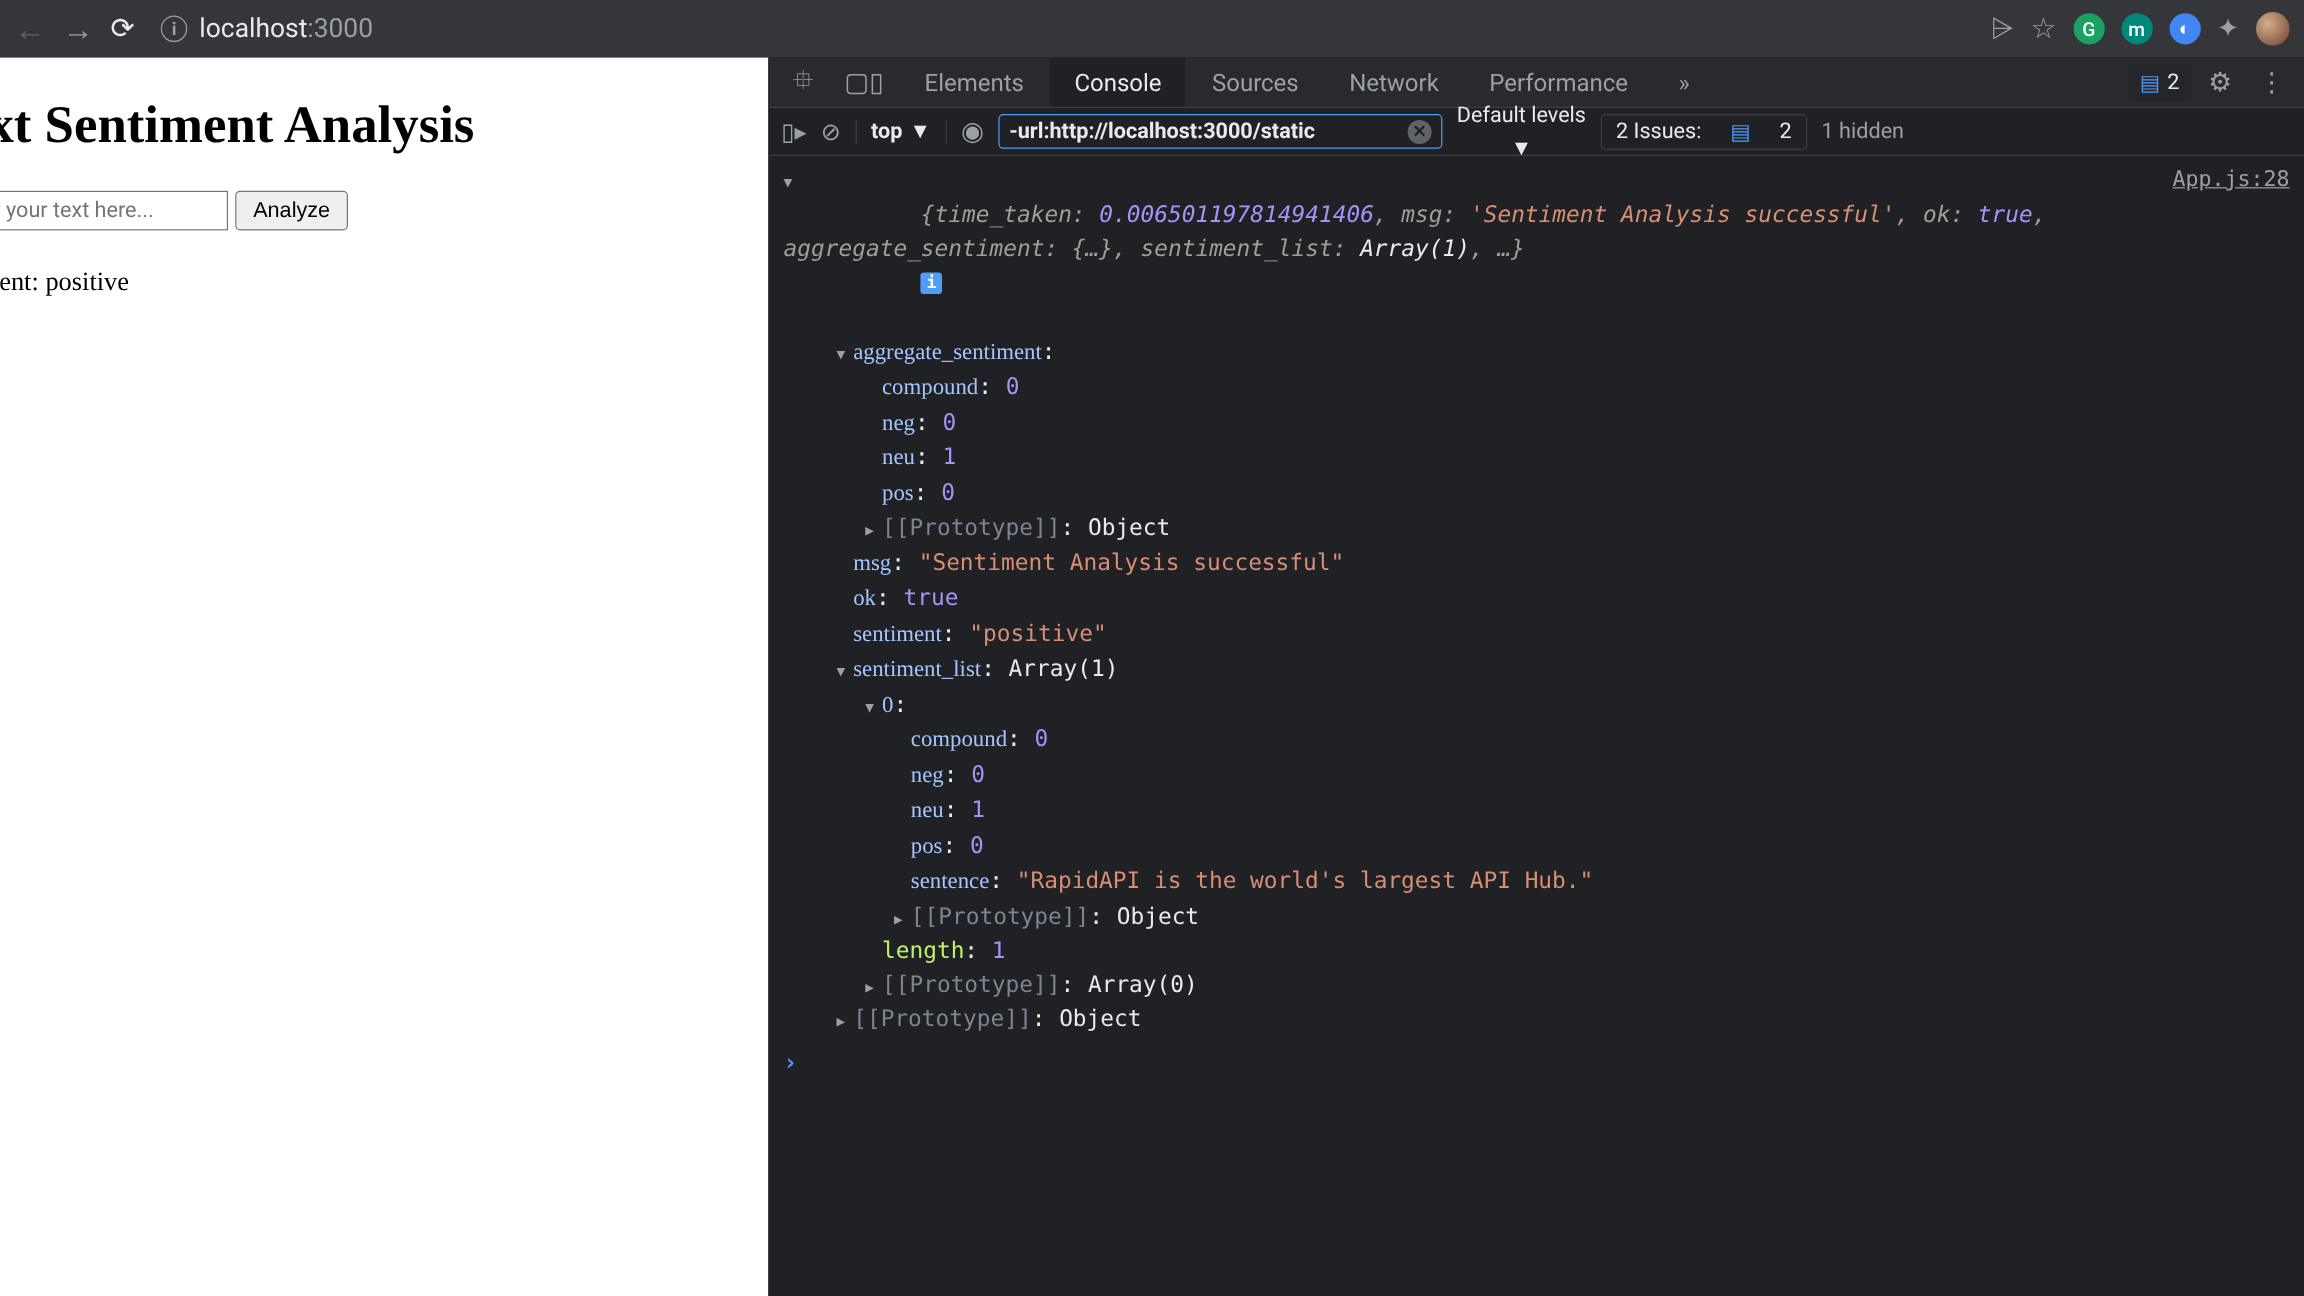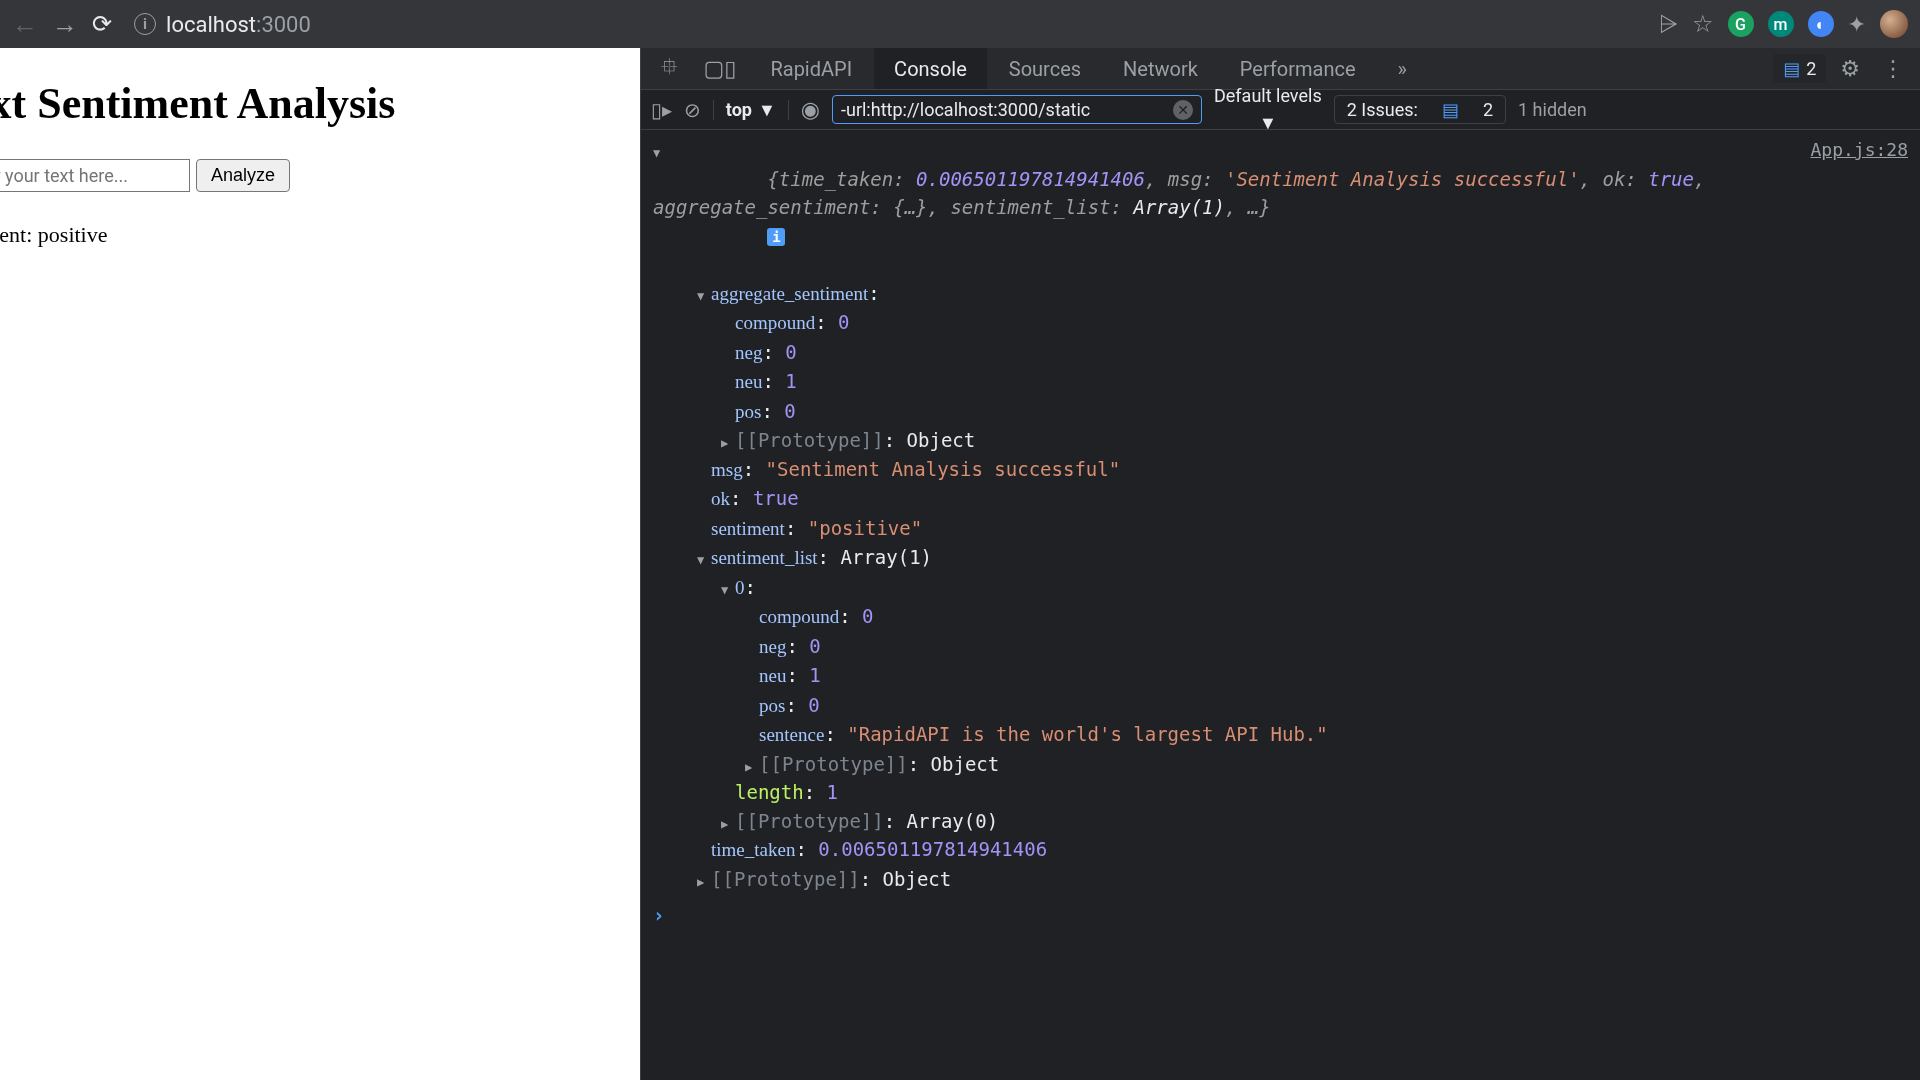--- a/index.html
+++ b/index.html
@@ -189,20 +189,21 @@
 .tb-filter {
   flex: 0 0 auto;
   width: 370px;
   border: 1px solid #4f9cf9;
   border-radius: 4px;
   padding: 3px 8px;
   display: flex;
   align-items: center;
   gap: 18px;
   color: #e8eaed;
+  font-weight: bold;
 }
 .tb-filter-text {
   flex: 1;
   white-space: nowrap;
   overflow: hidden;
   text-overflow: clip;
 }
 .tb-filter-clear {
   width: 20px; height: 20px;
   background: #5f6368;
@@ -316,21 +317,21 @@
       <input class="text-input" type="text" placeholder="ter your text here..." style="">
       <button class="analyze-btn">Analyze</button>
     </div>
     <div class="result-text">timent: positive</div>
   </div>
 
   <div class="devtools">
     <div class="dt-tabs">
       <span class="dt-tab-icon">⯐</span>
       <span class="dt-tab-icon">▢▯</span>
-      <span class="dt-tab">RapidAPI</span>
+      <span class="dt-tab">Elements</span>
       <span class="dt-tab active">Console</span>
       <span class="dt-tab">Sources</span>
       <span class="dt-tab">Network</span>
       <span class="dt-tab">Performance</span>
       <span class="dt-tab">»</span>
       <span class="dt-tab-spacer"></span>
       <span class="dt-msg-badge">
         <span class="dt-msg-icon">▤</span>
         <span>2</span>
       </span>
@@ -448,24 +449,20 @@
         <div class="row indent2">
             <span class="arrow none"></span>
             <span><span class="key-dim">length</span>: <span class="num">1</span></span>
           </div>
         <div class="row indent2">
             <span class="arrow closed"></span>
             <span><span class="proto">[[Prototype]]</span>: <span class="proto-val">Array(0)</span></span>
           </div>
 
         <div class="row indent1">
-            <span class="arrow none"></span>
-            <span><span class="key">time_taken</span>: <span class="num">0.006501197814941406</span></span>
-          </div>
-        <div class="row indent1">
             <span class="arrow closed"></span>
             <span><span class="proto">[[Prototype]]</span>: <span class="proto-val">Object</span></span>
           </div>
       </div>
 
       <div class="prompt-line">›</div>
     </div>
   </div>
 </div>
 

